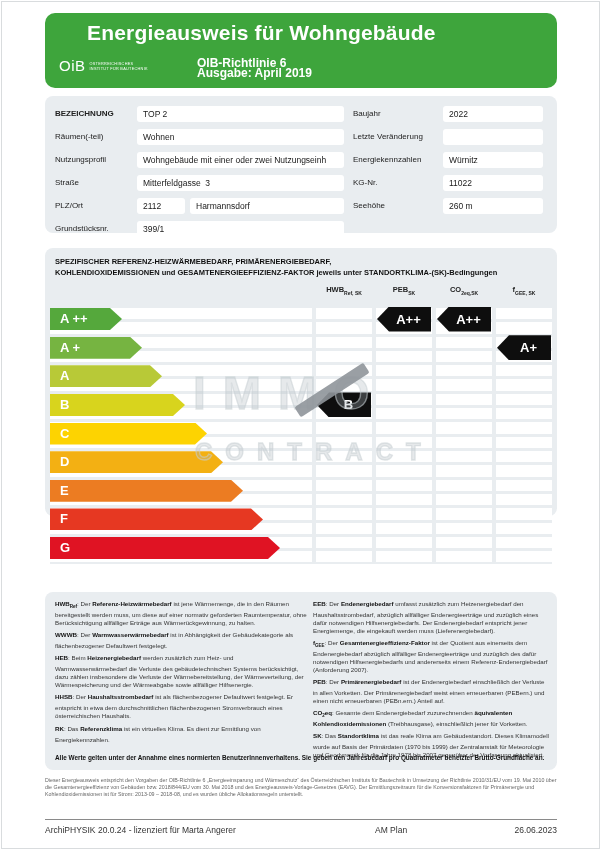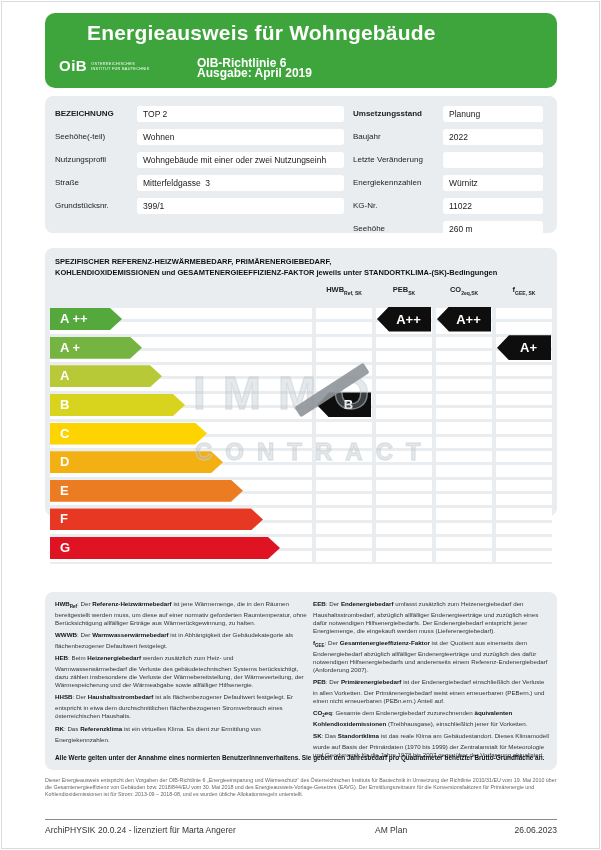--- a/index.html
+++ b/index.html
@@ -8,21 +8,21 @@
     width:601px; height:850px; background:#fff; position:relative;
     font-family:"Liberation Sans", sans-serif; color:#1a1a1a;
   }
   .page-border { position:absolute; inset:1px; border:1px solid #d9dcde; pointer-events:none; }
 
   
   .hdr { position:absolute; left:45px; top:13px; width:512px; height:75px;
          background:#3ea53c; border-radius:10px; color:#fff; }
   .hdr-title { position:absolute; left:14px; top:8px; font-size:21px; font-weight:bold; letter-spacing:0.2px;margin-left:28px; }
   .logo { position:absolute; left:14px; top:46px; display:flex; align-items:flex-start; }
-  .logo-main { font-size:15px; font-weight:bold; line-height:14px; letter-spacing:0.5px; }
+  .logo-main { font-size:15px; font-weight:normal; line-height:14px; letter-spacing:0.5px; }
   .logo-sub { margin-left:4px; font-size:3.8px; line-height:4.6px; letter-spacing:0.3px; margin-top:3px; }
   .tagline { position:absolute; left:152px; top:45px; font-size:12px; font-weight:bold; line-height:10px; }
 
   
   .panel { background:#e9edf0; border-radius:8px; position:absolute; }
   .panel-form { left:45px; top:96px; width:512px; height:137px; }
   .fcol { position:absolute; top:6px; }
   .fcol-left  { left:10px; width:292px; }
   .fcol-right { left:308px; width:196px; }
   .frow { height:23px; display:flex; align-items:center; }
@@ -99,41 +99,42 @@
   </div>
 </div>
 
 <div class="panel panel-form">
   <div class="fcol fcol-left">
     <div class="frow">
       <span class="flabel bold">BEZEICHNUNG</span>
       <span class="ffield fw-left">TOP 2</span>
     </div>
     <div class="frow">
-      <span class="flabel">Seehöhe(-teil)</span>
+      <span class="flabel">Räumen(-teil)</span>
       <span class="ffield fw-left">Wohnen</span>
     </div>
     <div class="frow">
       <span class="flabel">Nutzungsprofil</span>
       <span class="ffield fw-left">Wohngebäude mit einer oder zwei Nutzungseinh</span>
     </div>
     <div class="frow">
       <span class="flabel">Straße</span>
       <span class="ffield fw-left">Mitterfeldgasse  3</span>
     </div>
     <div class="frow">
+      <span class="flabel">PLZ/Ort</span>
+      <span class="ffield fw-plz1">2112</span>
+      <span class="ffield fw-plz2">Harmannsdorf</span>
+    </div>
+    <div class="frow">
       <span class="flabel">Grundstücksnr.</span>
       <span class="ffield fw-left">399/1</span>
     </div>
   </div>
   <div class="fcol fcol-right">
-    <div class="frow">
-      <span class="flabel bold">Umsetzungsstand</span>
-      <span class="ffield fw-right">Planung</span>
-    </div>
     <div class="frow">
       <span class="flabel">Baujahr</span>
       <span class="ffield fw-right">2022</span>
     </div>
     <div class="frow">
       <span class="flabel">Letzte Veränderung</span>
       <span class="ffield fw-right"></span>
     </div>
     <div class="frow">
       <span class="flabel">Energiekennzahlen</span>

